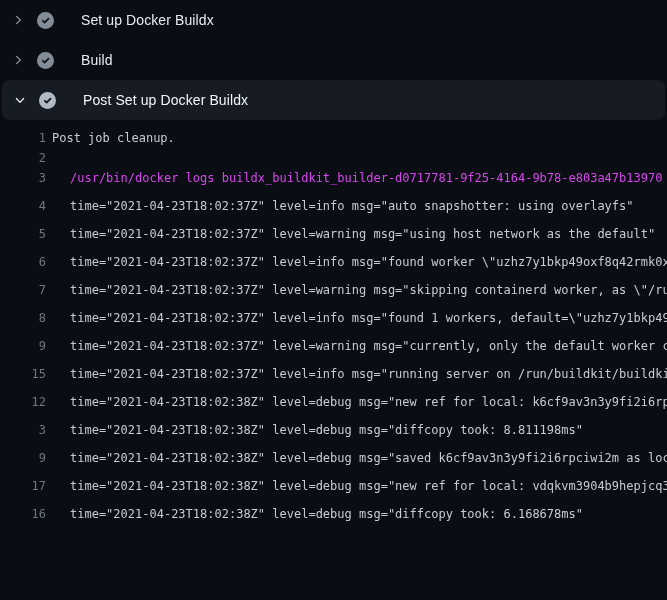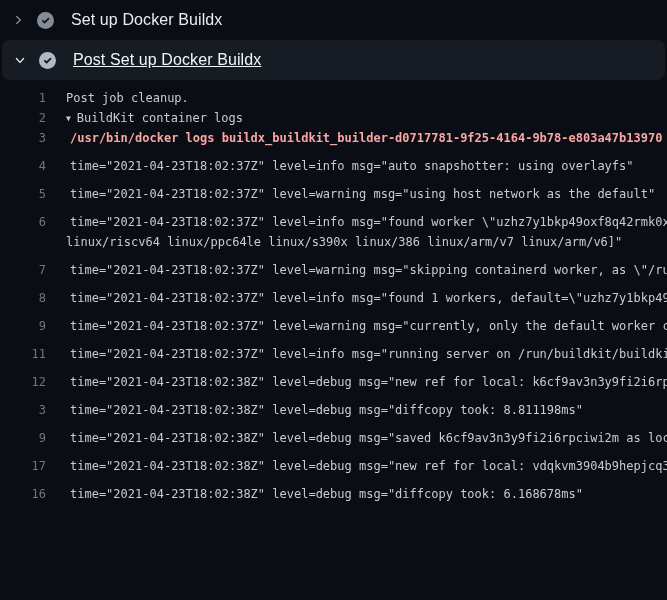--- a/index.html
+++ b/index.html
@@ -25,36 +25,36 @@
   .step-row.expanded .chev{color:#e6edf3;}
   .chev svg{display:block;}
   .check{
     width:17px;height:17px;flex:0 0 17px;margin-left:13px;display:flex;align-items:center;
   }
   .check svg{display:block;width:17px;height:17px;}
   .check .circ{fill:#848d97;}
   .step-row.expanded .check .circ{fill:#b1bac4;}
   .check .mark{fill:#10141b;}
   .step-label{
-    margin-left:17px;font-size:16px;font-weight:500;color:#e6edf3;letter-spacing:.1px;
+    margin-left:27px;font-size:14px;font-weight:500;color:#e6edf3;letter-spacing:.1px;
   }
-  .step-row.expanded .step-label{color:#f0f6fc;text-decoration:underline;}
+  .step-row.expanded .step-label{color:#f0f6fc;}
   
   .log{
     padding-top:8px;width:667px;overflow:hidden;
     font-family:"DejaVu Sans Mono","Liberation Mono",monospace;
     font-size:12px;line-height:20px;color:#c6cdd5;
   }
   .log-row{display:flex;height:20px;white-space:pre;overflow:hidden;}
   .ln{
     flex:0 0 46px;text-align:right;color:#6e7681;user-select:none;cursor:pointer;
   }
   .lt{margin-left:24px;}
-  .log-row.plain .lt,.log-row.group .lt,.log-row.wrap .lt{margin-left:20px;}
-  .log-row.command .lt{color:#fca5a5;font-weight:bold;}
+  .log-row.plain .lt,.log-row.group .lt,.log-row.wrap .lt{margin-left:6px;}
+  .log-row.command .lt{color:#d946ef;font-weight:normal;}
   .log-row.group .lt{cursor:pointer;}
   .tri{font-size:8px;display:inline-block;transform:translateY(-1px);margin-right:6px;}
 </style>
 </head>
 <body>
 
 <div class="app">
   <div class="steps">
       <div class="step-row">
         <span class="chev">
@@ -63,46 +63,59 @@
           </svg>
         </span>
         <span class="check">
           <svg viewBox="0 0 16 16">
             <circle class="circ" cx="8" cy="8" r="8"></circle>
             <path class="mark" d="M11.46 5.58a.8.8 0 0 1 0 1.13l-3.77 3.77a.8.8 0 0 1-1.13 0L4.9 8.82a.8.8 0 1 1 1.13-1.13l1.1 1.09 3.2-3.2a.8.8 0 0 1 1.13 0z"></path>
           </svg>
         </span>
         <span class="step-label">Set up Docker Buildx</span>
       </div>
+      <div class="step-row">
+        <span class="chev">
+          <svg width="12" height="12" viewBox="0 0 16 16">
+            <path d="M6 3.2l5.2 4.8L6 12.8" fill="none" stroke="currentColor" stroke-width="1.7" stroke-linecap="round" stroke-linejoin="round"></path>
+          </svg>
+        </span>
+        <span class="check">
+          <svg viewBox="0 0 16 16">
+            <circle class="circ" cx="8" cy="8" r="8"></circle>
+            <path class="mark" d="M11.46 5.58a.8.8 0 0 1 0 1.13l-3.77 3.77a.8.8 0 0 1-1.13 0L4.9 8.82a.8.8 0 1 1 1.13-1.13l1.1 1.09 3.2-3.2a.8.8 0 0 1 1.13 0z"></path>
+          </svg>
+        </span>
+        <span class="step-label">Build</span>
+      </div>
       <div class="step-row expanded">
         <span class="chev">
           <svg width="12" height="12" viewBox="0 0 16 16">
             <path d="M3.2 6l4.8 5.2L12.8 6" fill="none" stroke="currentColor" stroke-width="1.7" stroke-linecap="round" stroke-linejoin="round"></path>
           </svg>
         </span>
         <span class="check">
           <svg viewBox="0 0 16 16">
             <circle class="circ" cx="8" cy="8" r="8"></circle>
             <path class="mark" d="M11.46 5.58a.8.8 0 0 1 0 1.13l-3.77 3.77a.8.8 0 0 1-1.13 0L4.9 8.82a.8.8 0 1 1 1.13-1.13l1.1 1.09 3.2-3.2a.8.8 0 0 1 1.13 0z"></path>
           </svg>
         </span>
         <span class="step-label">Post Set up Docker Buildx</span>
       </div>
     </div>
   <div class="log">
       <div class="log-row plain"><span class="ln">1</span><span class="lt">Post job cleanup.</span></div>
-      <div class="log-row group"><span class="ln">2</span><span class="lt"><span class="tri">▼</span><span>BuildKit container logs</span></span></div>
+      <div class="log-row group"><span class="ln">2</span></div>
       <div class="log-row command"><span class="ln">3</span><span class="lt">/usr/bin/docker logs buildx_buildkit_builder-d0717781-9f25-4164-9b78-e803a47b13970</span></div>
       <div class="log-row log"><span class="ln">4</span><span class="lt">time="2021-04-23T18:02:37Z" level=info msg="auto snapshotter: using overlayfs"</span></div>
       <div class="log-row log"><span class="ln">5</span><span class="lt">time="2021-04-23T18:02:37Z" level=warning msg="using host network as the default"</span></div>
       <div class="log-row log"><span class="ln">6</span><span class="lt">time="2021-04-23T18:02:37Z" level=info msg="found worker \"uzhz7y1bkp49oxf8q42rmk0xjd\"</span></div>
-      <div class="log-row wrap"><span class="ln"></span><span class="lt">linux/riscv64 linux/ppc64le linux/s390x linux/386 linux/arm/v7 linux/arm/v6]"</span></div>
       <div class="log-row log"><span class="ln">7</span><span class="lt">time="2021-04-23T18:02:37Z" level=warning msg="skipping containerd worker, as \"/run</span></div>
       <div class="log-row log"><span class="ln">8</span><span class="lt">time="2021-04-23T18:02:37Z" level=info msg="found 1 workers, default=\"uzhz7y1bkp49ox</span></div>
       <div class="log-row log"><span class="ln">9</span><span class="lt">time="2021-04-23T18:02:37Z" level=warning msg="currently, only the default worker can</span></div>
-      <div class="log-row log"><span class="ln">11</span><span class="lt">time="2021-04-23T18:02:37Z" level=info msg="running server on /run/buildkit/buildkitd</span></div>
+      <div class="log-row log"><span class="ln">15</span><span class="lt">time="2021-04-23T18:02:37Z" level=info msg="running server on /run/buildkit/buildkitd</span></div>
       <div class="log-row log"><span class="ln">12</span><span class="lt">time="2021-04-23T18:02:38Z" level=debug msg="new ref for local: k6cf9av3n3y9fi2i6rpci</span></div>
       <div class="log-row log"><span class="ln">3</span><span class="lt">time="2021-04-23T18:02:38Z" level=debug msg="diffcopy took: 8.811198ms"</span></div>
       <div class="log-row log"><span class="ln">9</span><span class="lt">time="2021-04-23T18:02:38Z" level=debug msg="saved k6cf9av3n3y9fi2i6rpciwi2m as local"</span></div>
       <div class="log-row log"><span class="ln">17</span><span class="lt">time="2021-04-23T18:02:38Z" level=debug msg="new ref for local: vdqkvm3904b9hepjcq3k9</span></div>
       <div class="log-row log"><span class="ln">16</span><span class="lt">time="2021-04-23T18:02:38Z" level=debug msg="diffcopy took: 6.168678ms"</span></div>
     </div>
 </div>
 
 </body></html>

